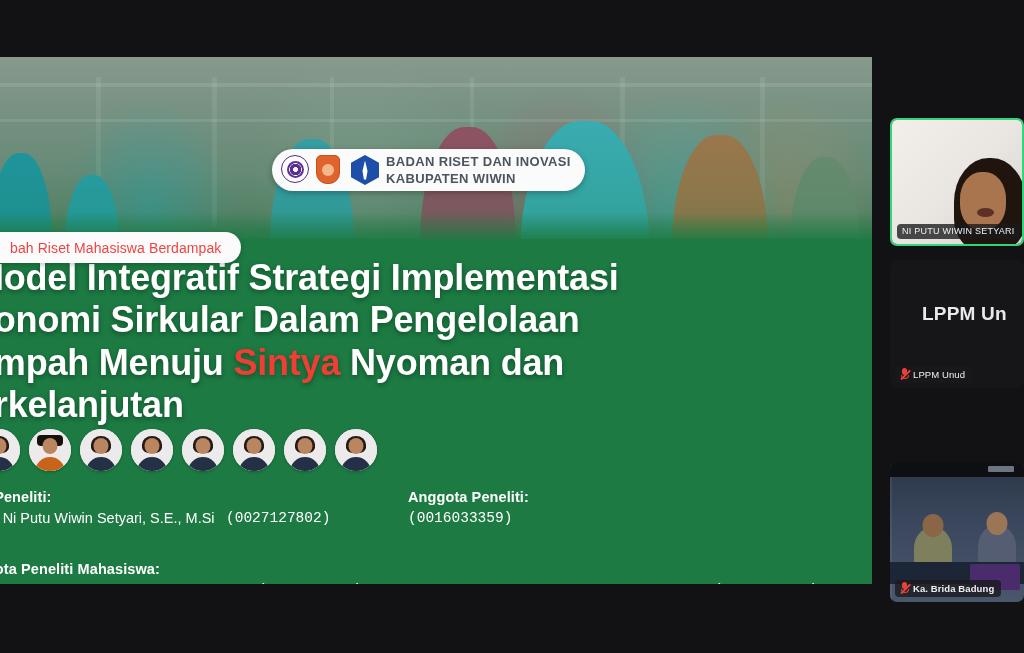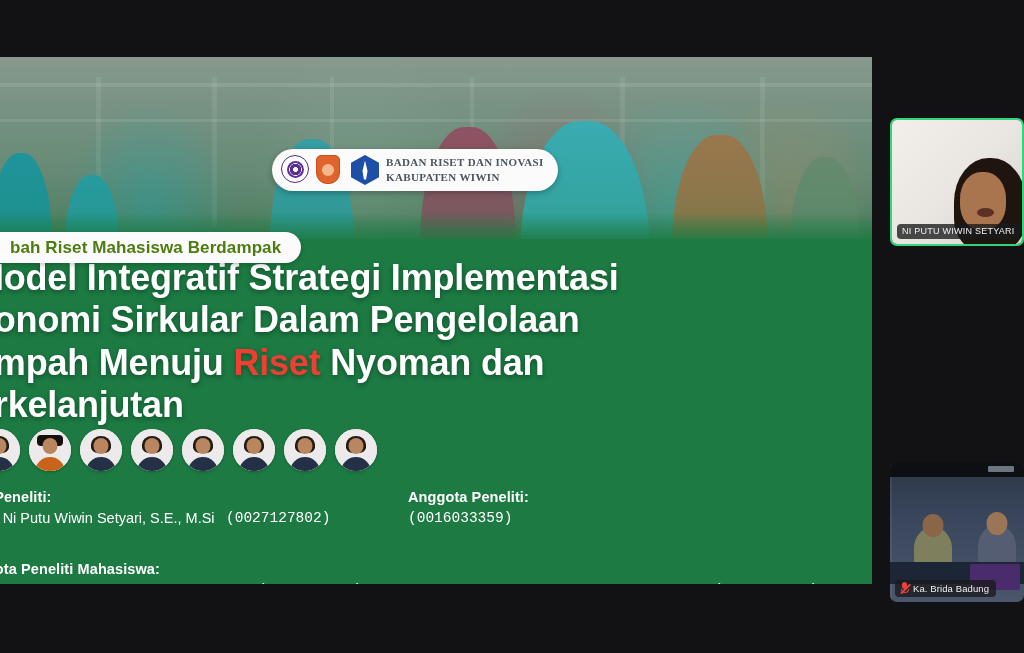--- a/index.html
+++ b/index.html
@@ -73,31 +73,31 @@
   .logo-badung{
     width:28px; height:30px; background:#1d4ea8;
     clip-path:polygon(50% 0,100% 26%,100% 74%,50% 100%,0 74%,0 26%);
     display:flex;align-items:center;justify-content:center;
   }
   .logo-badung i{
     width:9px;height:19px;background:#fff;display:block;
     clip-path:polygon(50% 0,78% 55%,62% 100%,38% 100%,22% 55%);
   }
   #org-badge .badge-text{
-    font-size:11px; line-height:1.32; color:#4b5560; letter-spacing:.35px; font-weight:600;font-family:Liberation Serif, serif;
+    font-size:13px; line-height:1.32; color:#4b5560; letter-spacing:.35px; font-weight:600;
   }
 
   
   #hibah-pill{
     position:absolute; left:-38px; top:175px; height:31px;
     display:flex; align-items:center; padding:0 20px 0 48px;
     background:#fbfbfb; border-radius:16px; z-index:6;
     box-shadow:0 2px 5px rgba(0,0,0,.22);
   }
-  #hibah-pill span{ font-size:17px; font-weight:700; color:#4d7c0f; letter-spacing:.1px; white-space:nowrap;}
+  #hibah-pill span{ font-size:14px; font-weight:400; color:#ef4444; letter-spacing:.1px; white-space:nowrap;}
 
   
   #slide-title{
     position:absolute; left:-26px; top:200px; width:800px; z-index:5;
     font-size:36px; line-height:1.18; font-weight:800; color:#ffffff;
     letter-spacing:-.2px; text-shadow:0 2px 5px rgba(0,0,0,.35);
   }
   #slide-title .hl{ color:#ef3e33; }
 
   
@@ -152,21 +152,21 @@
   }
   #tile-1 .person-mouth{
     position:absolute; right:28px; top:88px; width:17px;height:9px;
     border-radius:50%; background:#5d2f26;
   }
   #tile-2{ top:260px; height:128px; background:#161618; }
   #tile-2 .big-name{
     position:absolute; left:32px; top:43px; font-size:19px; font-weight:700; color:#e9e9ea;
     white-space:nowrap; letter-spacing:.2px;
   }
-  #tile-3{ top:462px; height:140px; background:#0f1116; }
+  #tile-3{ top:462px; height:140px; background:#0f1116;font-weight:bold; }
   #tile-3 .vid{ position:absolute; inset:0;
     background:
       linear-gradient(90deg, rgba(255,255,255,.07) 0 2px, transparent 2px 7px),
       linear-gradient(180deg,#2b3547 0%, #39465c 40%, #49566c 100%);
   }
   #tile-3 .topbar{position:absolute;left:0;top:0;width:100%;height:15px;background:#0d0f13;}
   #tile-3 .chip{position:absolute;right:10px;top:4px;width:26px;height:6px;background:#6d7580;border-radius:1px;}
   #tile-3 .man{ position:absolute; width:38px;height:46px;border-radius:44% 44% 18% 18%;background:#7e7f5d;}
   #tile-3 .man .h{position:absolute;left:50%;top:-14px;transform:translateX(-50%);
     width:21px;height:23px;border-radius:50%;background:#8a6647;}
@@ -248,21 +248,21 @@
       </div>
     </div>
 
     <div id="hibah-pill">
       <span>bah Riset Mahasiswa Berdampak</span>
     </div>
 
     <div id="slide-title">
       <div>Model Integratif Strategi Implementasi</div>
       <div>konomi Sirkular Dalam Pengelolaan</div>
-      <div><span>ampah Menuju </span><span class="hl">Riset</span><span> Nyoman dan</span></div>
+      <div><span>ampah Menuju </span><span class="hl">Sintya</span><span> Nyoman dan</span></div>
       <div>erkelanjutan</div>
     </div>
 
     <div id="avatar-row">
       <div class="avatar">
           <div class="bg"></div>
           <div class="hair"></div>
           <div class="head"></div>
           <div class="body"></div>
         </div>
@@ -352,20 +352,31 @@
       <div class="vid">
         <div class="person-hair"></div>
         <div class="person-face"></div>
         <div class="person-mouth"></div>
       </div>
       <div class="name-tag">
         <span class="lbl">NI PUTU WIWIN SETYARI</span>
       </div>
     </div>
 
+    <div class="tile" id="tile-2">
+      <div class="big-name">LPPM Un</div>
+      <div class="name-tag">
+        <span class="mic-muted">
+          <span class="cap"></span>
+            <span class="base"></span>
+            <span class="slash"></span>
+        </span>
+        <span class="lbl">LPPM Unud</span>
+      </div>
+    </div>
 
     <div class="tile" id="tile-3">
       <div class="vid">
         <div class="topbar"></div>
           <div class="chip"></div>
         <div class="man m1">
             <div class="h"></div>
           </div>
         <div class="man m2">
             <div class="h"></div>

